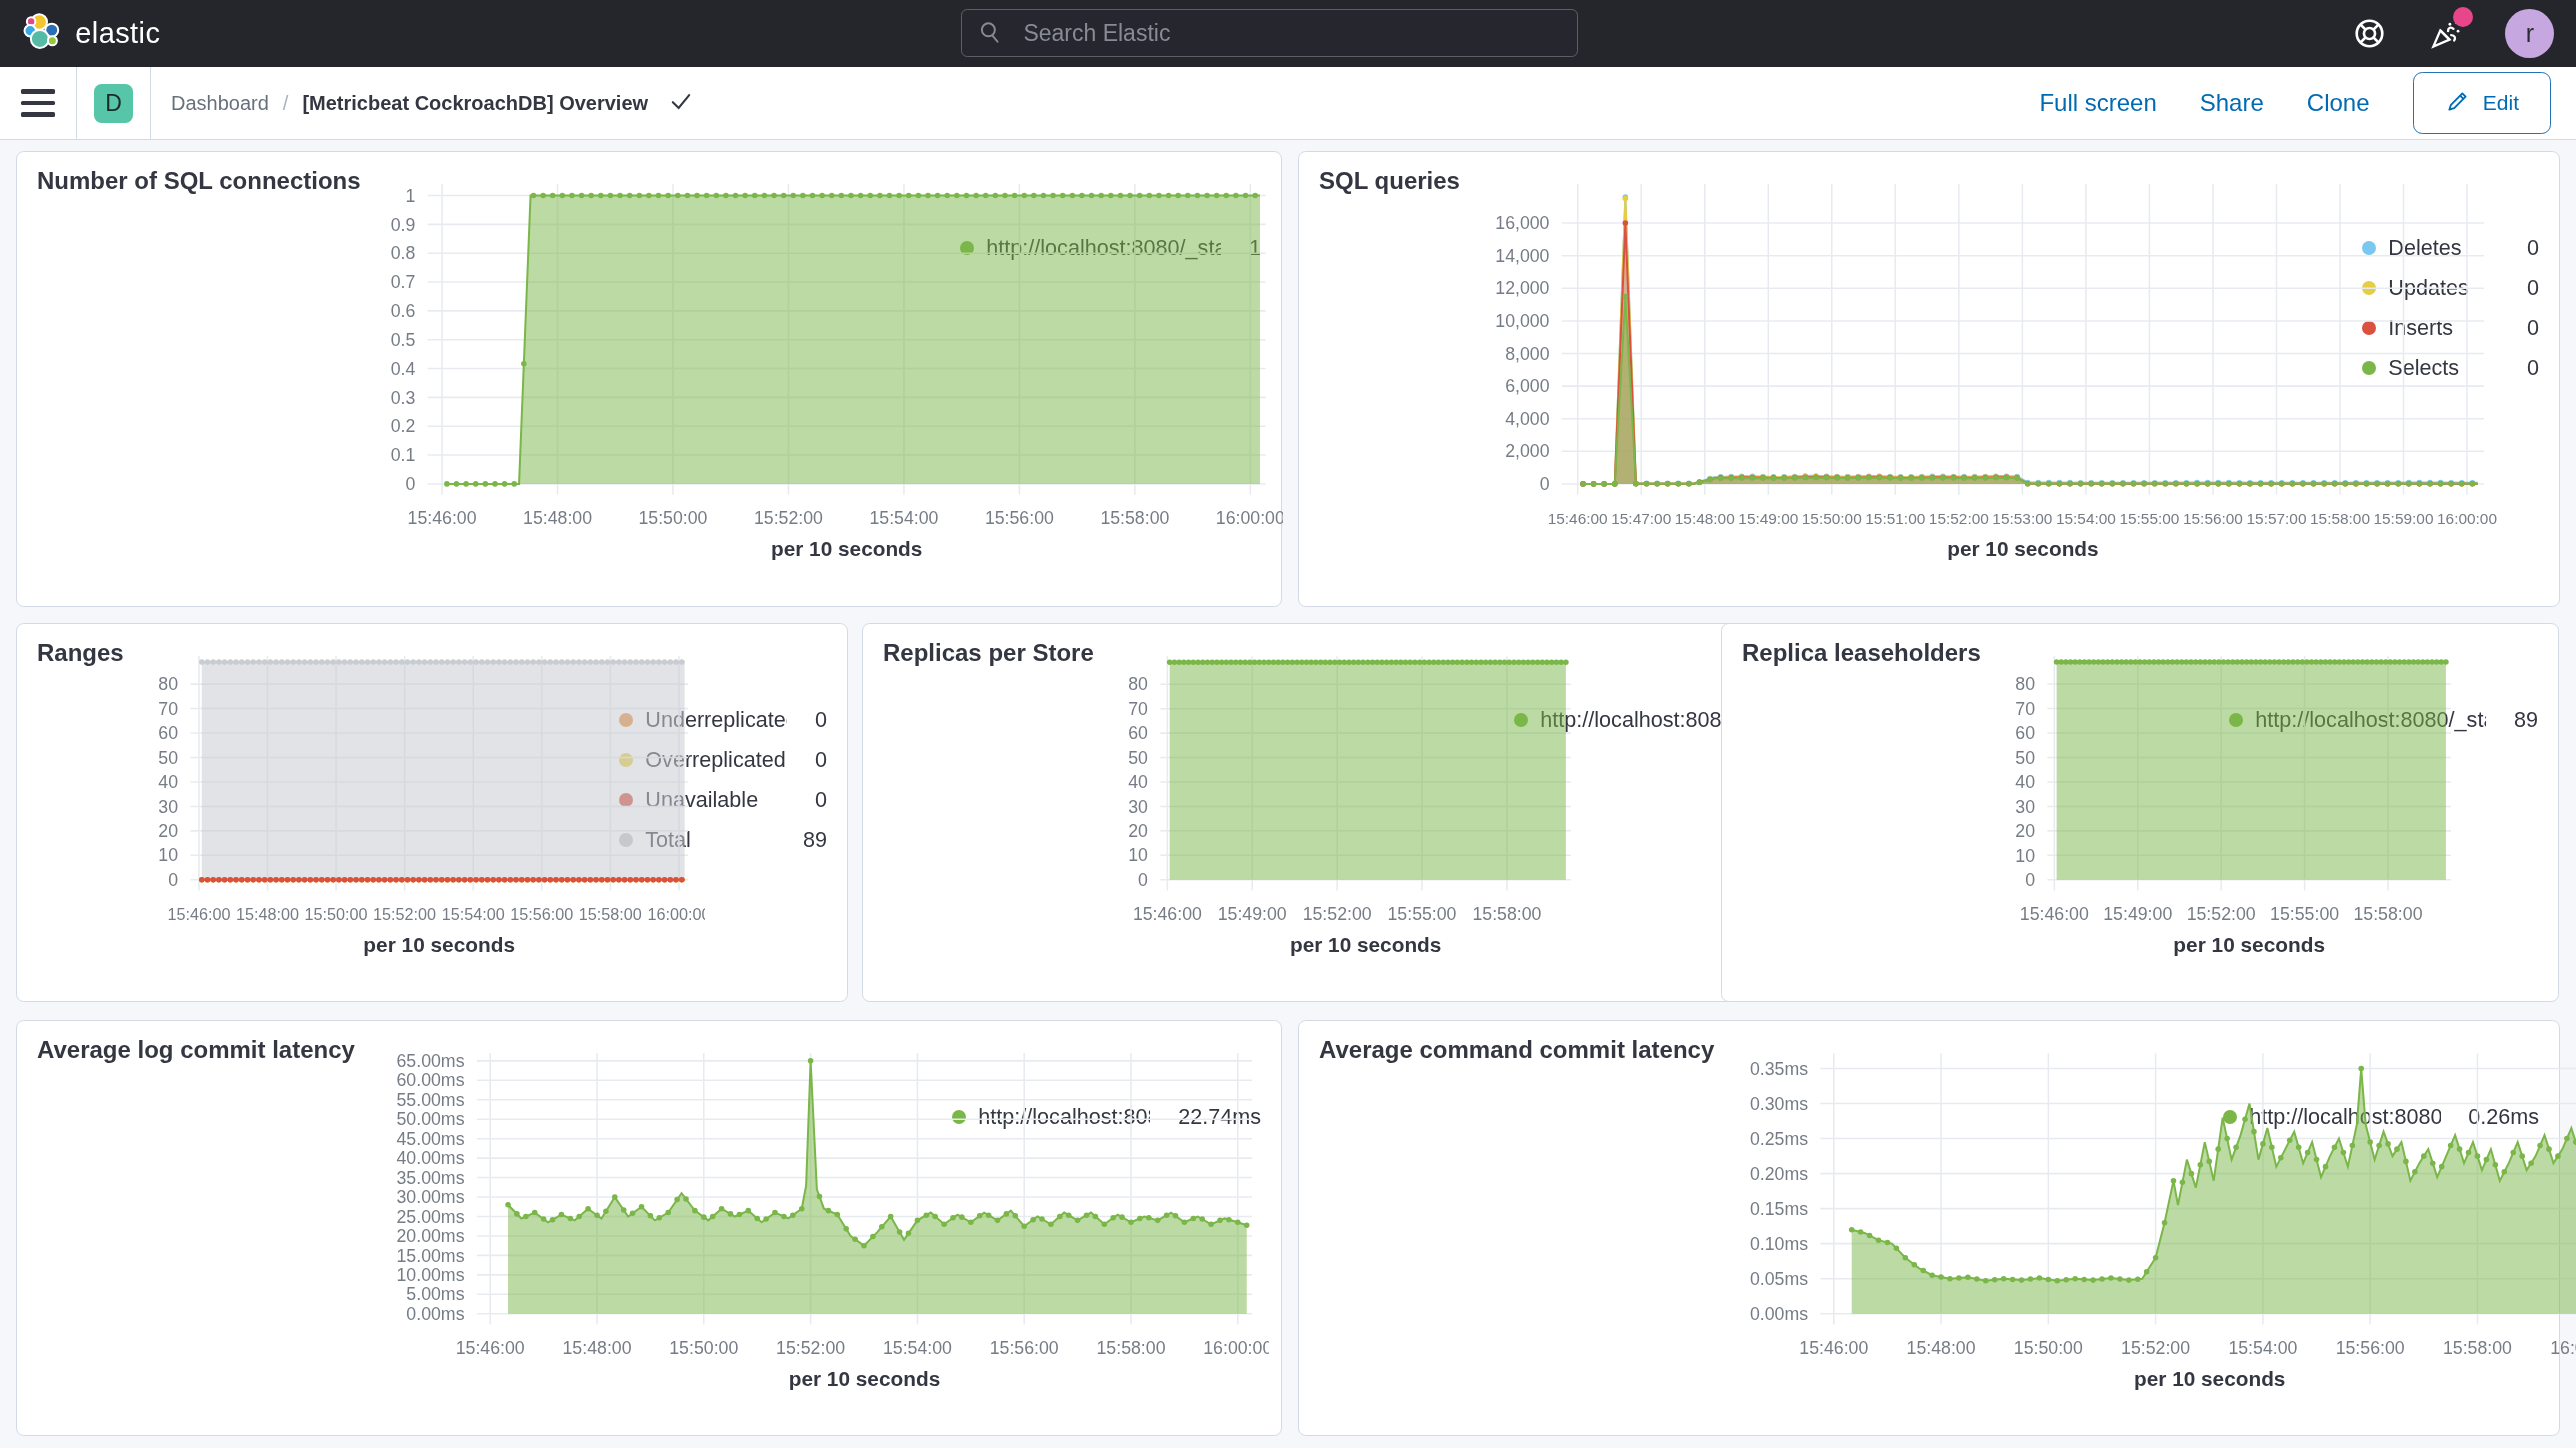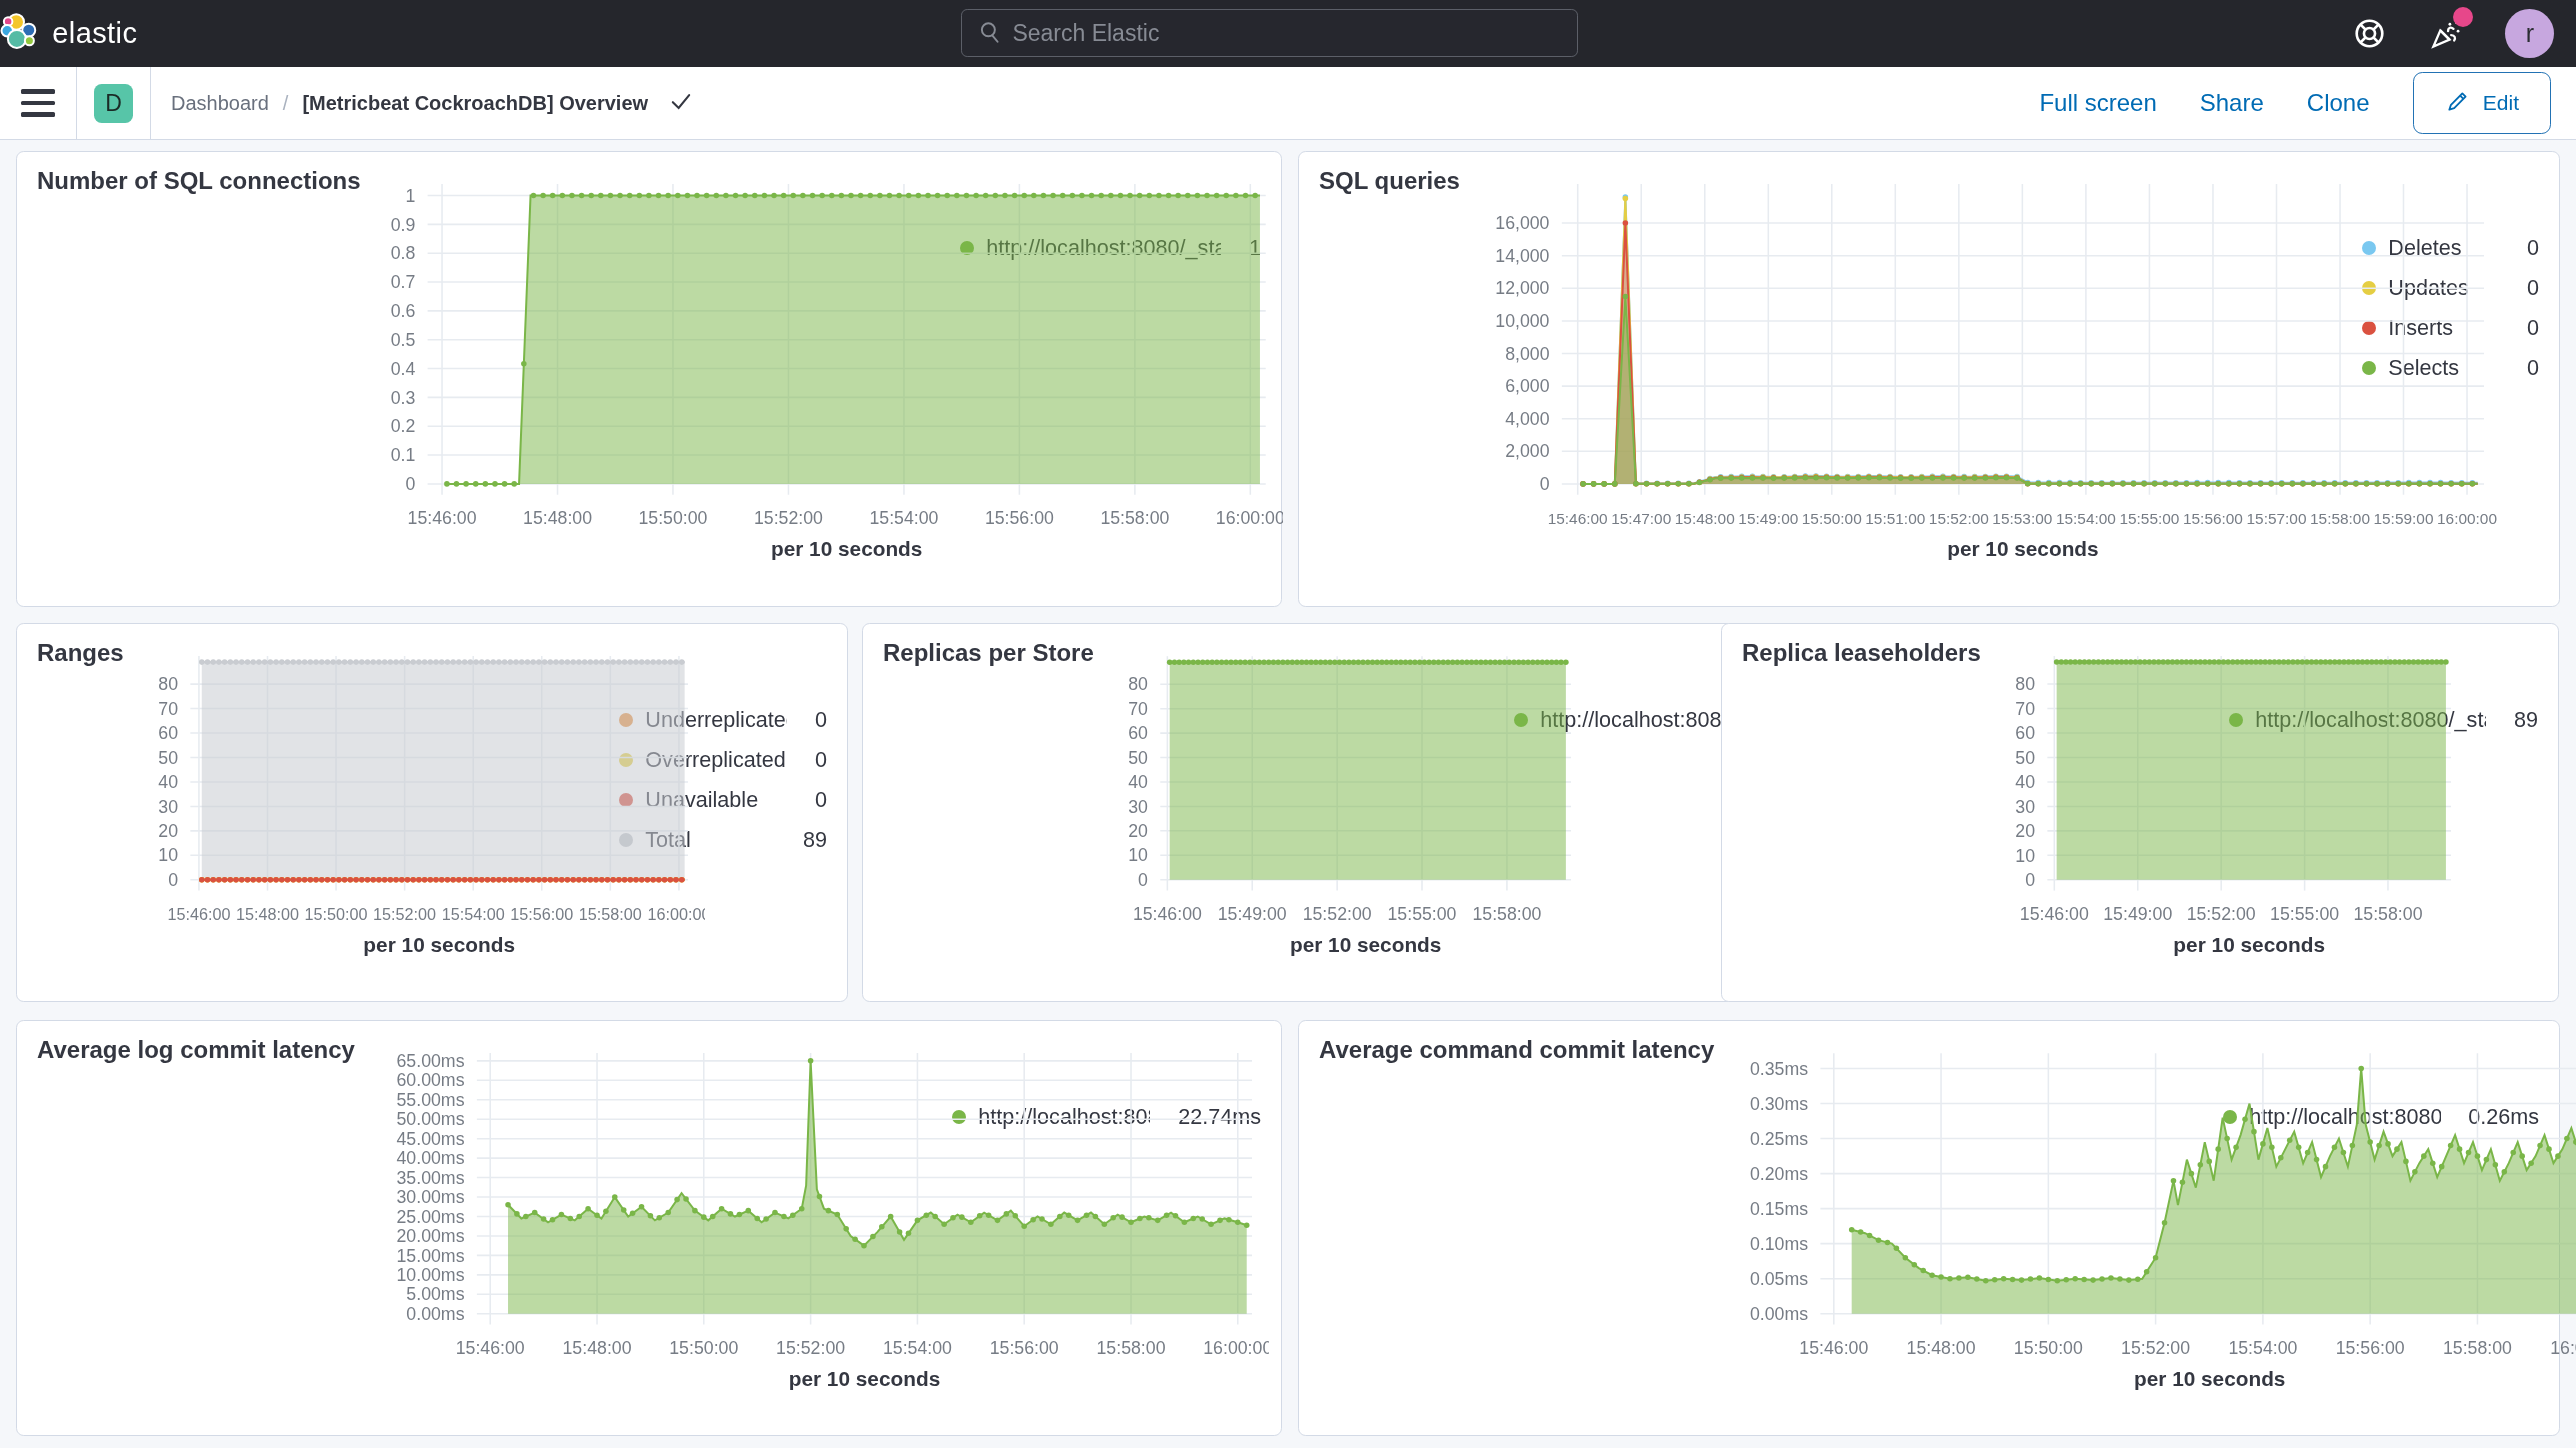--- a/index.html
+++ b/index.html
@@ -2,25 +2,25 @@
 <html style="font-size:12.3px"><head>
 <meta charset="utf-8">
 <style>
   * { box-sizing: border-box; margin: 0; padding: 0; }
   html,body { width: 2576px; height: 1448px; overflow: hidden;
     font-family: "Liberation Sans", sans-serif; background: #F5F7FA; }
 
   
   .topnav { position: absolute; left:0; top:0; width:2576px; height:67px;
     background:#25262C; display:flex; align-items:center; }
-  .logo { display:flex; align-items:center; gap:12.3px; cursor:pointer; }
+  .logo { display:flex; align-items:center; gap:12.3px; padding-left:23px; cursor:pointer; }
   .logo-text { color:#fff; font-size:29px; font-weight:500; letter-spacing:0.4px; }
   .searchbox { position:absolute; left:961px; top:9.3px; width:617px; height:48px;
     border:1.5px solid #5c5f68; border-radius:6.2px; display:flex; align-items:center;
-    padding:0 15.4px; gap:9px; background:#26272e; }
+    padding:0 15.4px; gap:20px; background:#26272e; }
   .searchbox input { flex:1; background:transparent; border:none; outline:none;
     color:#d7dbe2; font-size:23px; font-family:"Liberation Sans",sans-serif; }
   .searchbox input::placeholder { color:#878b94; }
   .nav-right { position:absolute; right:0; top:0; height:67px; display:flex;
     align-items:center; gap:40px; padding-right:21.6px; }
   .nav-icon { position:relative; width:37px; height:37px; display:flex;
     align-items:center; justify-content:center; cursor:pointer; }
   .notif-dot { position:absolute; right:-7.7px; top:-7.7px; width:20px; height:20px;
     border-radius:50%; background:#E7478A; }
   .avatar { width:49px; height:49px; border-radius:50%; background:#C7A7DF;

